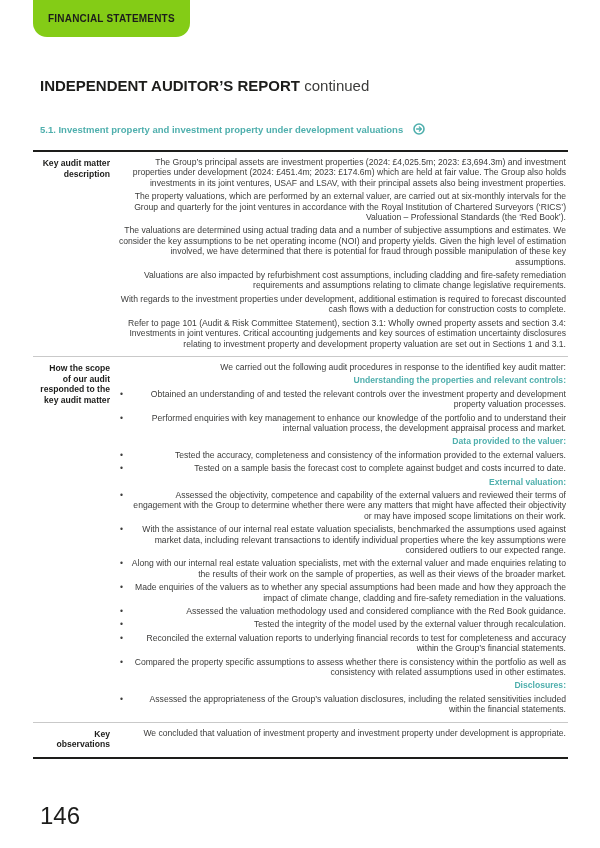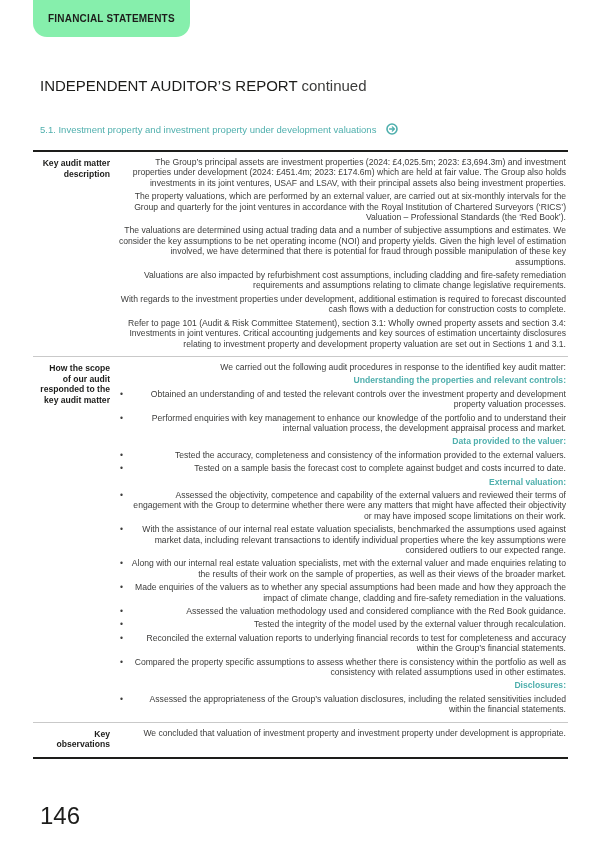--- a/index.html
+++ b/index.html
@@ -5,35 +5,35 @@
   html, body { margin:0; padding:0; background:#ffffff; }
   .page {
     position:relative; width:600px; height:848px; background:#ffffff;
     font-family:"Liberation Sans", sans-serif; overflow:hidden;
     -webkit-font-smoothing:antialiased;
   }
 
   
   .tag {
     position:absolute; left:33px; top:0; height:37px;
-    background:#86efac; border-radius:0 0 14px 14px;
+    background:#84cc16; border-radius:0 0 14px 14px;
     display:flex; align-items:center; padding:0 15px;
   }
   .tag span { font-size:10px; font-weight:bold; color:#1d1d1b; letter-spacing:.2px; }
 
   
   .title { position:absolute; left:40px; top:77px; font-size:15px; color:#1d1d1b; white-space:nowrap; }
-  .title .main { font-weight:normal; }
+  .title .main { font-weight:bold; }
   .title .suffix { font-weight:normal; color:#3c3c3b; }
 
   
   .section-heading {
     position:absolute; left:40px; top:123px;
     display:flex; align-items:center; gap:10px;
-    font-size:9.5px; font-weight:normal; color:#4FAFAD; white-space:nowrap;
+    font-size:9.5px; font-weight:bold; color:#4FAFAD; white-space:nowrap;
   }
   .section-heading svg { flex:none; display:block; }
 
   
   .kam-table {
     position:absolute; left:33px; top:150px; width:535px;
     border-top:2.5px solid #1d1d1b; border-bottom:2.5px solid #1d1d1b;text-align:right;
   }
   .trow { display:flex; padding:5px 0 7px; }
   .trow + .trow { border-top:1px solid #c9c9c9; }

